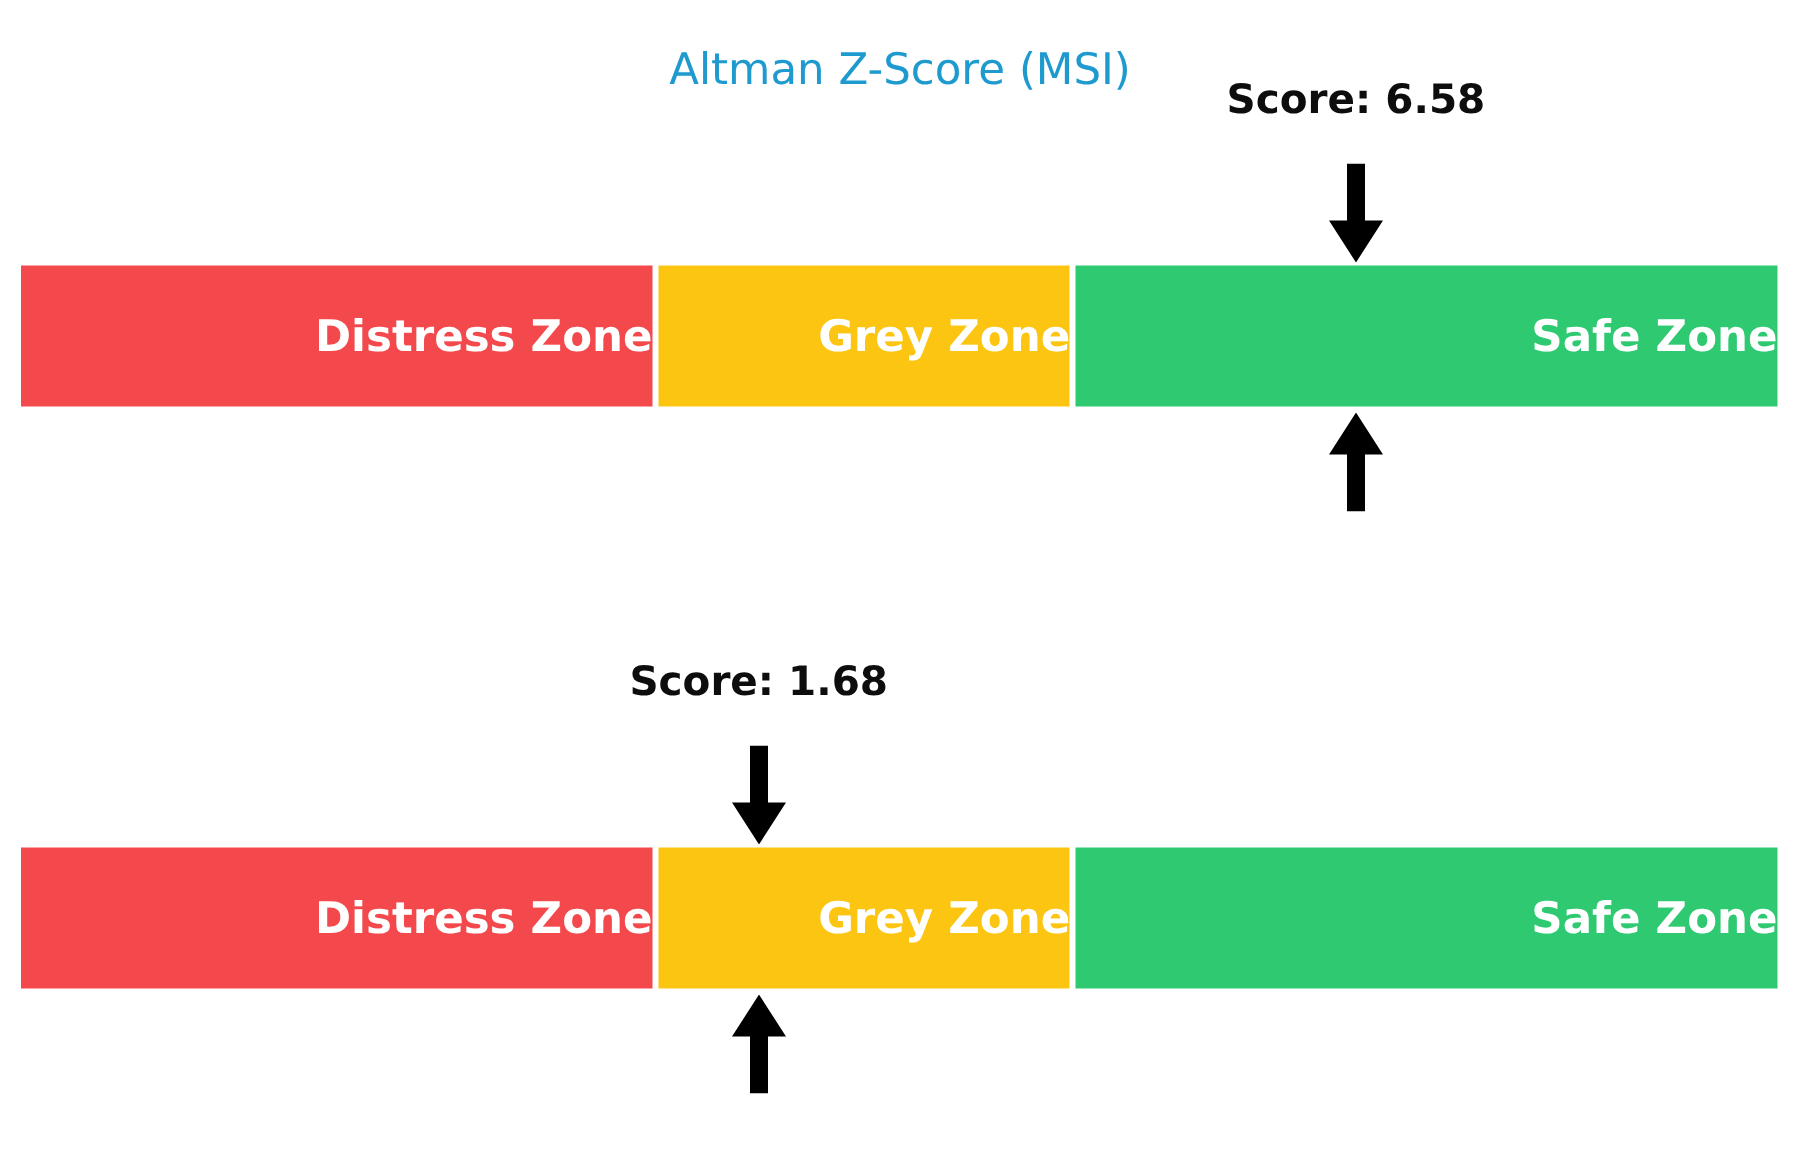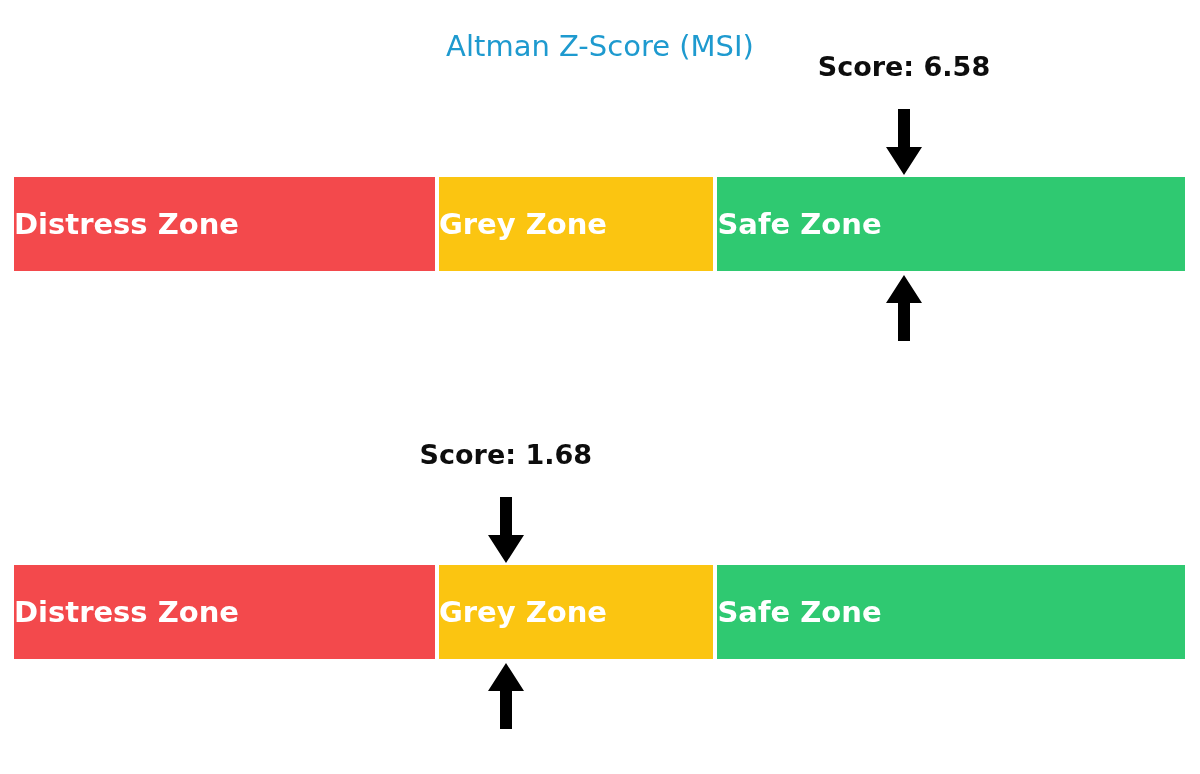--- a/index.html
+++ b/index.html
@@ -40,21 +40,21 @@
   .arrow-down { top: 109px; }
   .arrow-up   { top: 275px; }
 
   .zone-bar {
     position: absolute; left: 14px; top: 177px;
     width: 1171px; height: 94px;
     display: flex; gap: 4px; background: #ffffff;
   }
   .zone {
     flex-basis: 0; flex-grow: 1;
-    display: flex; align-items: center; justify-content: flex-start;
+    display: flex; align-items: center; justify-content: flex-end;
   }
   .zone-label {
     color: #ffffff; font-size: 29px; font-weight: 700;
     white-space: nowrap;
   }
 </style>
 </head>
 <body>
 
 <div class="canvas">

